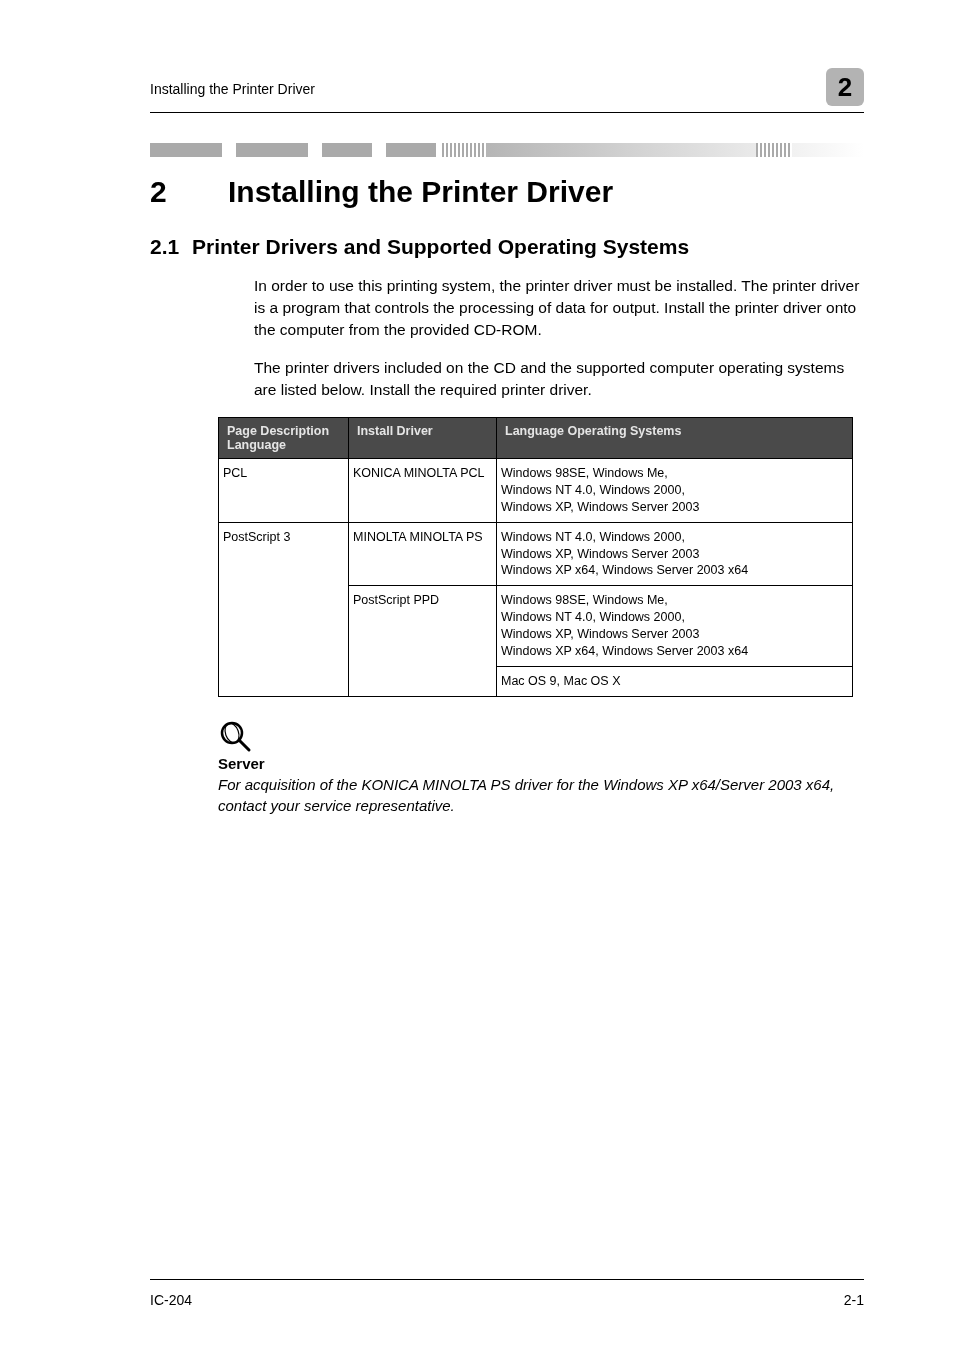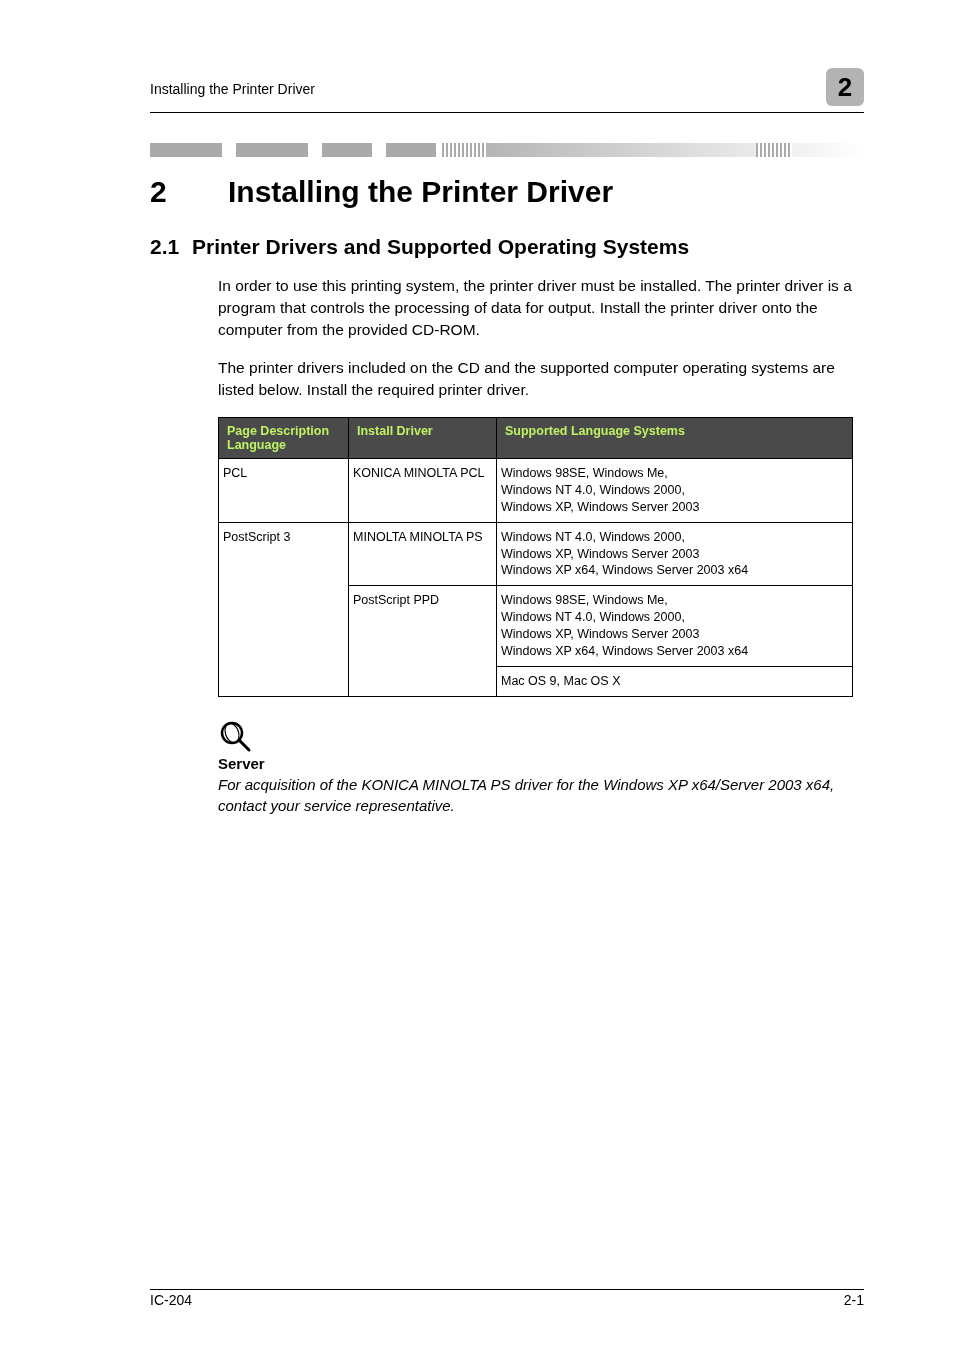--- a/index.html
+++ b/index.html
@@ -96,34 +96,34 @@
     font-weight: bold;
     margin-bottom: 16px;
     display: flex;
   }
   .section-heading .num {
     width: 42px;
   }
   .body-text {
     font-size: 15.5px;
     line-height: 1.42;
-    margin-left: 68px;
+    margin-left: 104px;
     margin-bottom: 16px;
   }
   table.os-table {
     margin-left: 68px;
     border-collapse: collapse;
     width: 635px;
     font-size: 12.5px;
     margin-top: 8px;
     margin-bottom: 22px;
   }
   table.os-table th {
     background: #4a4a4a;
-    color: #bef264;
+    color: #e5e5e5;
     text-align: left;
     font-weight: bold;
     padding: 6px 8px;
     border: 1px solid #000;
     vertical-align: top;
   }
   table.os-table td {
     border: 1px solid #000;
     padding: 6px 4px;
     vertical-align: top;
@@ -150,21 +150,21 @@
     font-style: italic;
     font-size: 15px;
     line-height: 1.4;
   }
   .footer {
     position: absolute;
     bottom: 44px;
     left: 150px;
     right: 90px;
     border-top: 1px solid #000;
-    padding-top: 2px;
+    padding-top: 12px;
     display: flex;
     justify-content: space-between;
     font-size: 14px;
   }
 </style>
 </head>
 <body>
 
 <div class="page">
 
@@ -194,21 +194,21 @@
   </h2>
 
   <p class="body-text">In order to use this printing system, the printer driver must be installed. The printer driver is a program that controls the processing of data for output. Install the printer driver onto the computer from the provided CD-ROM.</p>
   <p class="body-text">The printer drivers included on the CD and the supported computer operating systems are listed below. Install the required printer driver.</p>
 
   <table class="os-table">
     <thead>
       <tr>
         <th style="width:130px">Page Description Language</th>
         <th style="width:148px">Install Driver</th>
-        <th>Supported Language Systems</th>
+        <th>Language Operating Systems</th>
       </tr>
     </thead>
     <tbody>
       <tr>
         <td>PCL</td>
         <td>KONICA MINOLTA PCL</td>
         <td>Windows 98SE, Windows Me,<br>Windows NT 4.0, Windows 2000,<br>Windows XP, Windows Server 2003</td>
       </tr>
       <tr>
         <td rowspan="3">PostScript 3</td>

